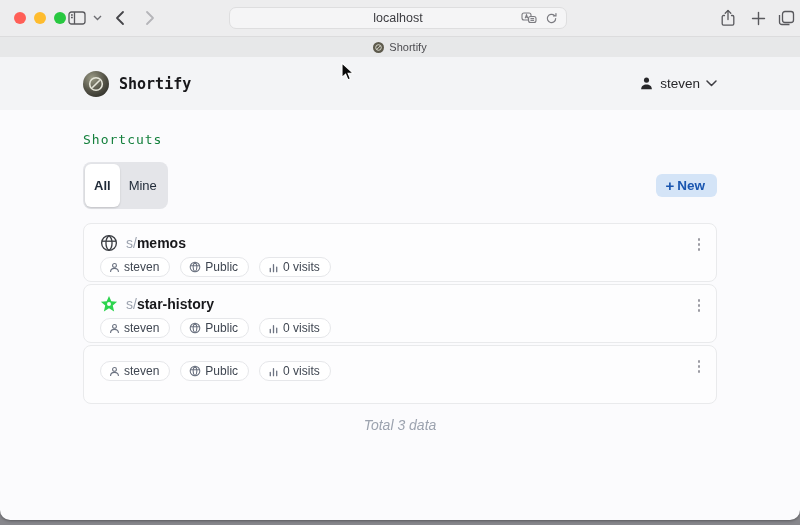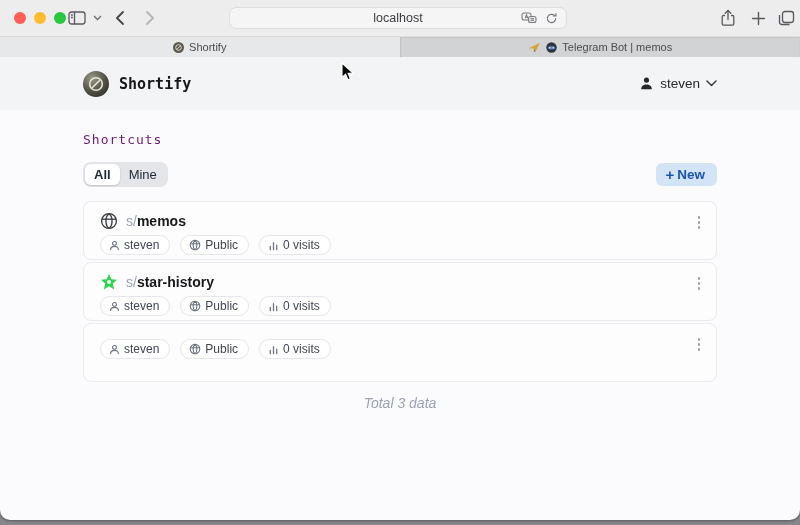--- a/index.html
+++ b/index.html
@@ -39,25 +39,25 @@
 
   
   .site-header { height:53px; background:#f3f4f6; display:flex; align-items:center;
                  justify-content:space-between; padding:0 83px; }
   .brand { display:flex; align-items:center; gap:10px; cursor:pointer; }
   .brand-name { font-family:"DejaVu Sans Mono", monospace; font-weight:bold; font-size:15px; color:#18181b; }
   .user-menu { display:flex; align-items:center; gap:6px; font-size:13.5px; color:#27272a; cursor:pointer; }
 
   .content { padding:0 83px; }
   .section-title { margin-top:22px; font-family:"DejaVu Sans Mono", monospace;
-                   font-size:13px; letter-spacing:1px; color:#701a75; }
+                   font-size:13px; letter-spacing:1px; color:#15803d; }
 
   .controls { margin-top:15px; display:flex; align-items:center; justify-content:space-between; }
   .segmented { display:flex; background:#e4e5e9; border-radius:8px; padding:2px; }
-  .segment { font-size:13px; color:#1f2937; padding:3px 9px; border-radius:6px; cursor:pointer; }
+  .segment { font-size:13px; color:#1f2937; padding:14px 9px; border-radius:6px; cursor:pointer; }
   .segment.selected { background:#ffffff; box-shadow:0 1px 2px rgba(0,0,0,.15); font-weight:bold; }
   .new-btn { display:flex; align-items:center; gap:3px; background:#d4e4f7; color:#1a56b0;
              font-size:13.5px; font-weight:bold; padding:4px 12px 4px 9px; border-radius:6px;
              border:none; cursor:pointer; }
   .new-plus { font-size:15px; font-weight:bold; line-height:1; }
 
   .cards { margin-top:14px; display:flex; flex-direction:column; gap:2px; }
   .card { position:relative; background:#fdfdfe; border:1px solid #e9eaec; border-radius:8px;
           height:59px; padding:10px 16px 0 16px; }
   .card-title { display:flex; align-items:center; gap:8px; }
@@ -152,33 +152,20 @@
 
   <div class="tabbar">
     <div class="tab active">
       <svg width="11" height="11" viewBox="0 0 11 11">
         <circle cx="5.5" cy="5.5" r="5.5" fill="#5d5a4c"></circle>
         <circle cx="5.5" cy="5.5" r="2.8" fill="none" stroke="#d9d9cc" stroke-width="1"></circle>
         <line x1="3.8" y1="7.4" x2="7.4" y2="3.8" stroke="#d9d9cc" stroke-width="1"></line>
       </svg>
       <span>Shortify</span>
     </div>
-    <div class="tab inactive">
-      <svg width="13" height="11" viewBox="0 0 13 11">
-        <path d="M0.5 6.5 L12 0.8 L7.5 9.5 L5.6 6.2 Z" fill="#d9a13a"></path>
-        <path d="M5.6 6.2 L6 9.8 L7.5 9.5" fill="#8a6420"></path>
-      </svg>
-      <svg width="11" height="11" viewBox="0 0 11 11">
-        <circle cx="5.5" cy="5.5" r="5.2" fill="#2c3440"></circle>
-        <rect x="2" y="4.2" width="7" height="3" rx="1.5" fill="#5d86c5"></rect>
-        <circle cx="3.8" cy="5.7" r="0.8" fill="#dce6f5"></circle>
-          <circle cx="7.2" cy="5.7" r="0.8" fill="#dce6f5"></circle>
-      </svg>
-      <span>Telegram Bot | memos</span>
-    </div>
   </div>
 
   <div class="site-header">
     <div class="brand">
       <svg width="26" height="26" viewBox="0 0 26 26">
         <defs>
           <radialGradient id="lg" cx="35%" cy="28%" r="85%">
             <stop offset="0%" stop-color="#9b9b86"></stop>
               <stop offset="55%" stop-color="#565549"></stop>
               <stop offset="100%" stop-color="#2d2d27"></stop>

